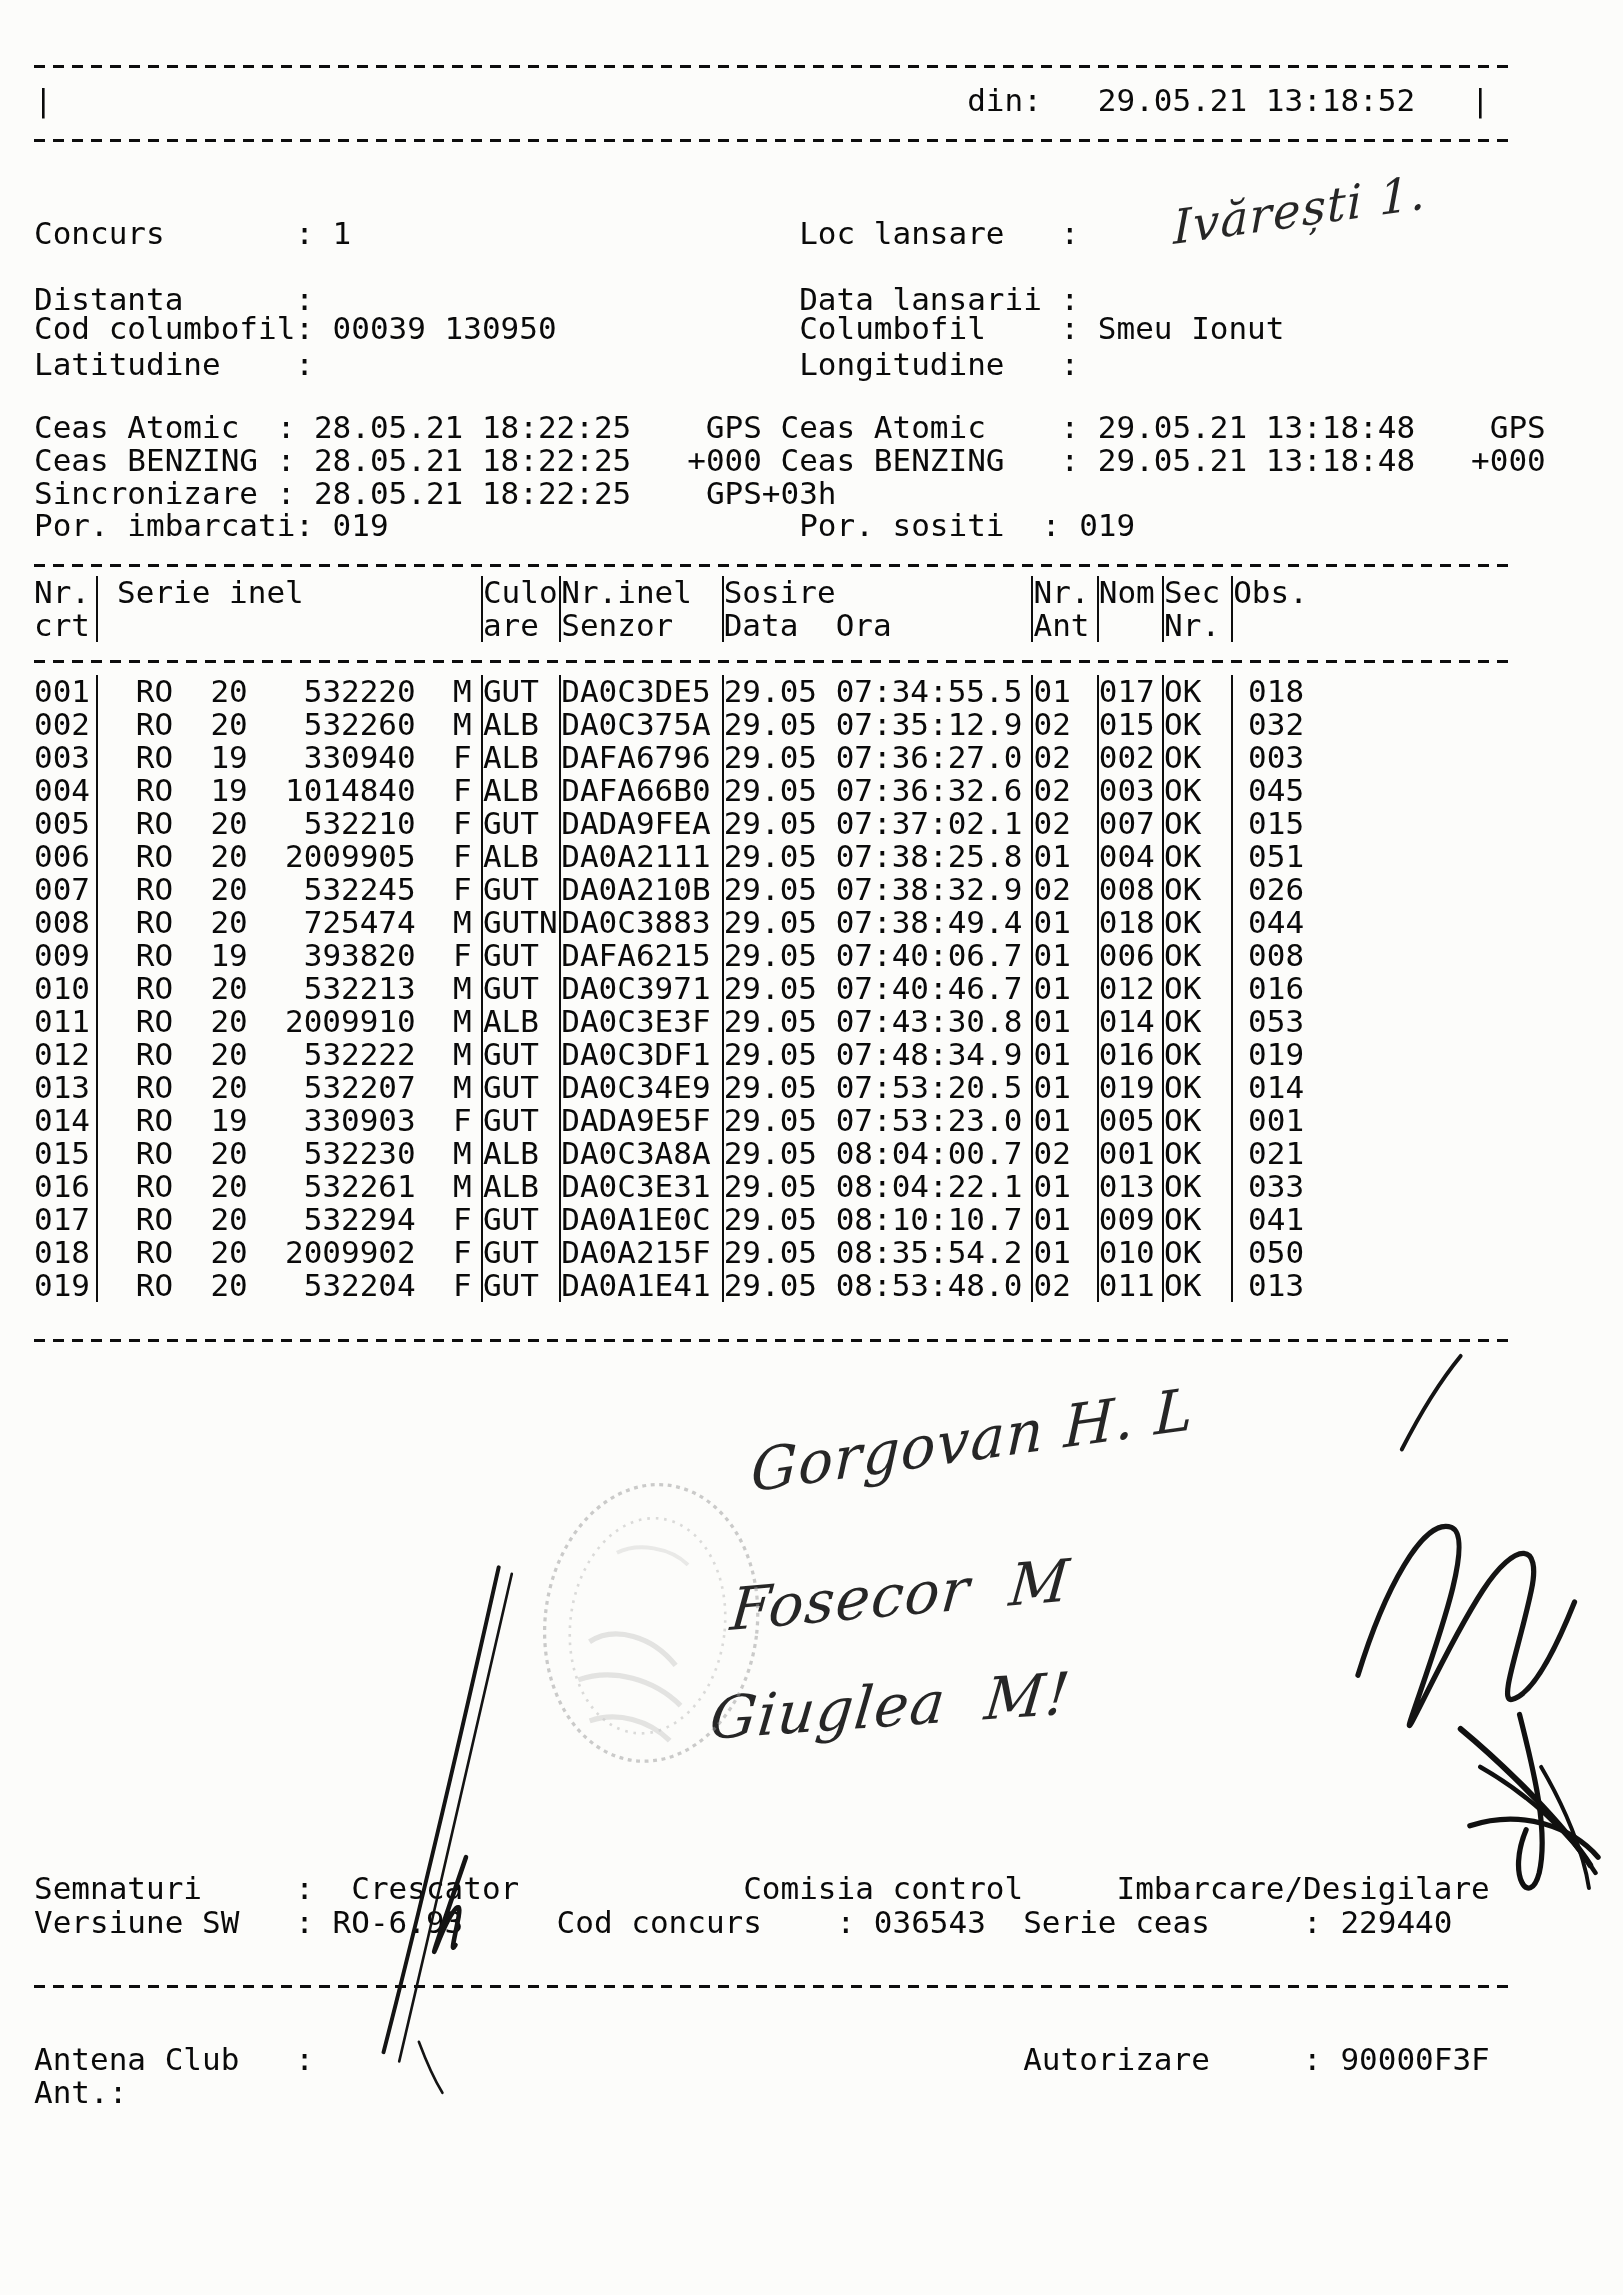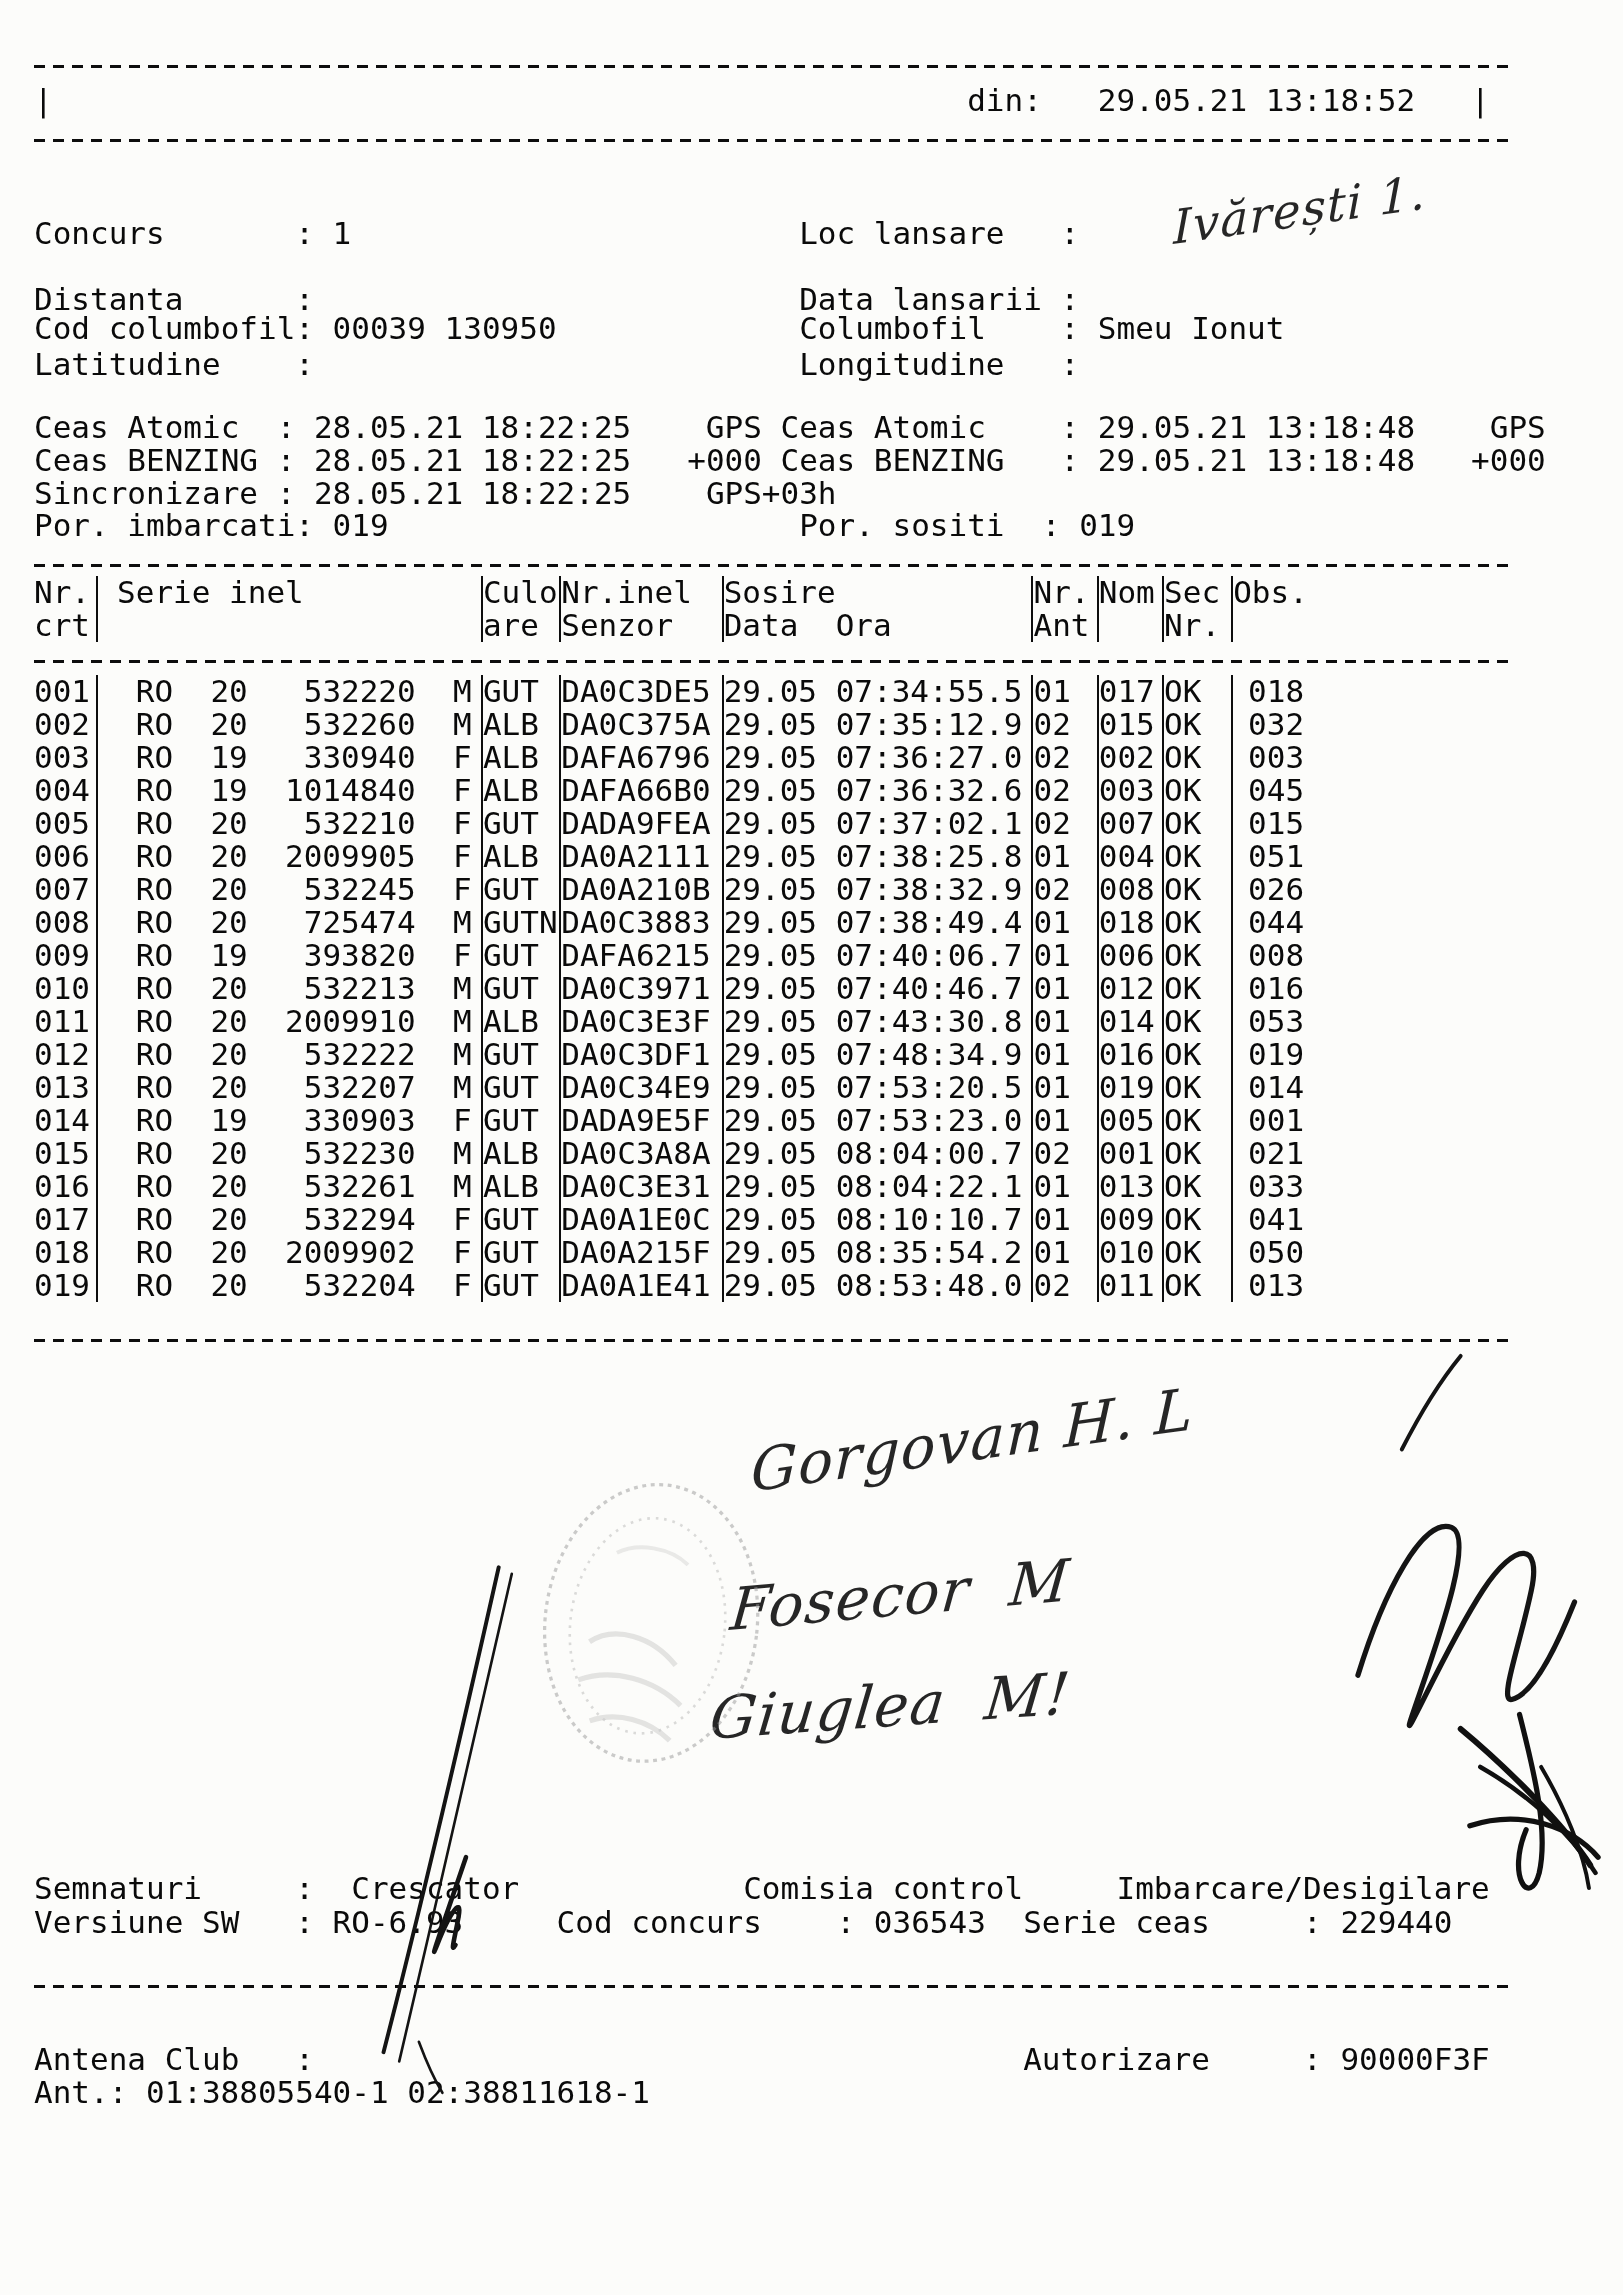--- a/index.html
+++ b/index.html
@@ -395,21 +395,20 @@
     <span style="left:0ch">Antena Club</span>
     <span style="left:14ch">:</span>
     <span style="left:53ch">Autorizare</span>
     <span style="left:68ch">:</span>
     <span style="left:70ch">90000F3F</span>
   </div>
 
   <div class="line" style="top:2076px">
     <span style="left:0ch">Ant.</span>
     <span style="left:4ch">:</span>
-    <span style="left:6ch">01:38805540-1 02:38811618-1</span>
   </div>
 
 
   <svg class="ink" width="1623" height="2295" viewBox="0 0 2480 3507">
 
     <g transform="rotate(7 995 2480)" opacity="0.5">
       <ellipse cx="995" cy="2480" rx="162" ry="212" fill="none" stroke="#9a9a9a" stroke-width="5" stroke-dasharray="6 7"></ellipse>
       <ellipse cx="990" cy="2485" rx="118" ry="165" fill="none" stroke="#a8a8a8" stroke-width="4" stroke-dasharray="4 9" opacity="0.8"></ellipse>
       <path d="M905,2520 C940,2490 1000,2500 1040,2540 M895,2580 C945,2555 1010,2565 1055,2600 M920,2640 C960,2620 1010,2628 1045,2655" fill="none" stroke="#a0a0a0" stroke-width="8" opacity="0.55"></path>
       <path d="M930,2380 C960,2360 1010,2362 1040,2385" fill="none" stroke="#b0b0b0" stroke-width="6" opacity="0.5"></path>

